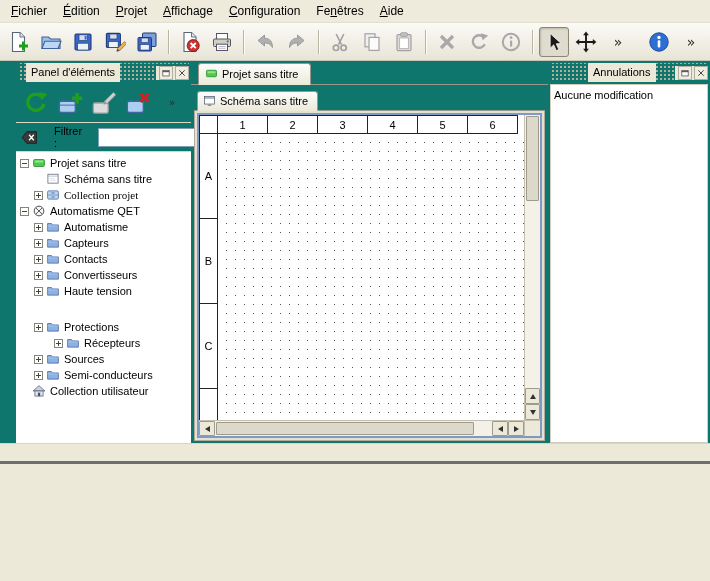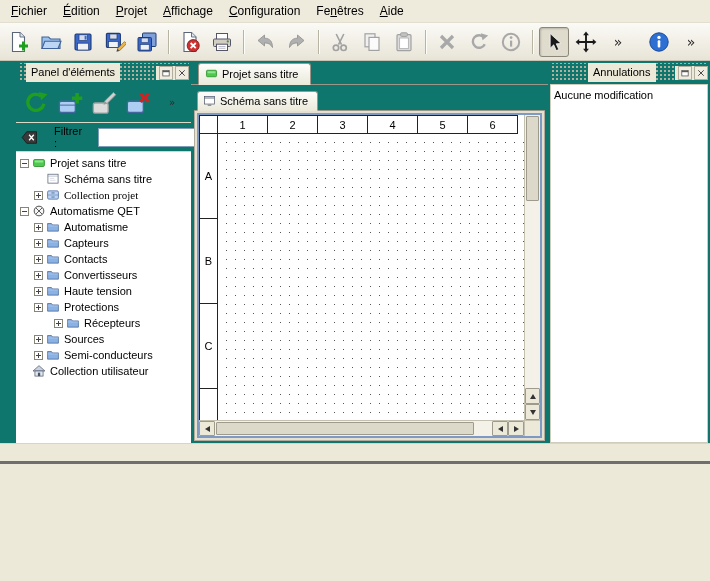--- a/index.html
+++ b/index.html
@@ -429,21 +429,21 @@
             </svg>
           </span>
           <span class="tw-ic">
             <svg width="14" height="14" viewBox="0 0 22 22" xmlns="http://www.w3.org/2000/svg">
               <path d="M2.5 5.5h6l1.8 2.2H19.5v9.8H2.5z" fill="#8cb2e4" stroke="#3f5f92" stroke-width="1.1"></path>
               <path d="M2.5 9.4h17" stroke="#b2ccf0" stroke-width="1.1"></path>
             </svg>
           </span>
           <span class="tw-lb">Haute tension</span>
         </div>
-        <div class="tree-row" style="padding-left: 18px;">
+        <div class="tree-row" style="padding-left: 18px; margin-top: 20px;">
           <span class="tw-exp">
             <svg width="9" height="9" viewBox="0 0 9 9">
               <rect x=".5" y=".5" width="8" height="8" fill="#fff" stroke="#888478"></rect>
               <path d="M2 4.5h5M4.5 2v5" stroke="#444" stroke-width="1" fill="none"></path>
             </svg>
           </span>
           <span class="tw-ic">
             <svg width="14" height="14" viewBox="0 0 22 22" xmlns="http://www.w3.org/2000/svg">
               <path d="M2.5 5.5h6l1.8 2.2H19.5v9.8H2.5z" fill="#8cb2e4" stroke="#3f5f92" stroke-width="1.1"></path>
               <path d="M2.5 9.4h17" stroke="#b2ccf0" stroke-width="1.1"></path>

